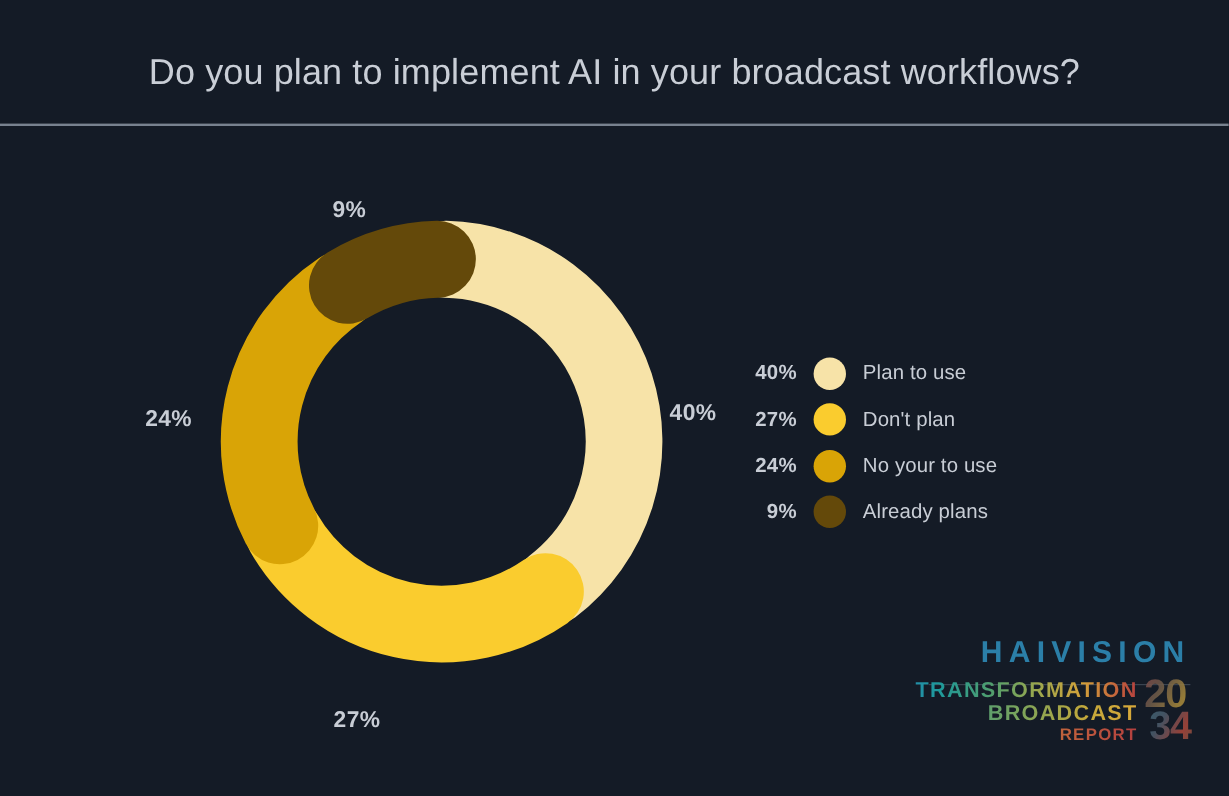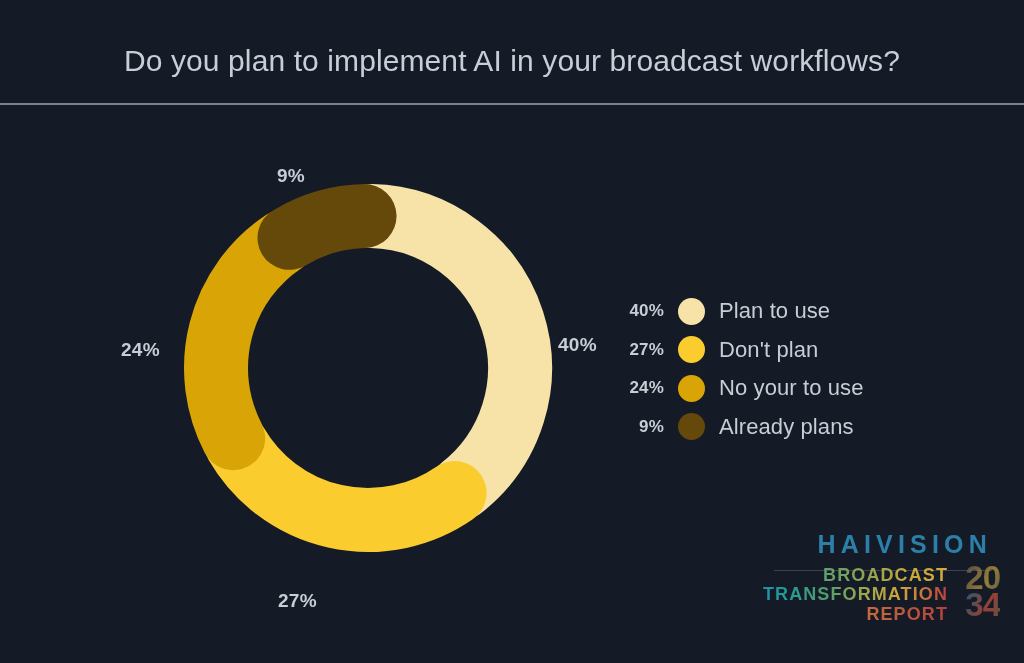--- a/index.html
+++ b/index.html
@@ -102,21 +102,21 @@
   }
   .legend-swatch {
     width: 27px;
     height: 27px;
     border-radius: 50%;
     margin-left: 14px;
     flex: 0 0 auto;
   }
   .legend-label {
     margin-left: 14px;
-    font-size: 22px;
+    font-size: 17px;
     font-weight: 500;
     color: #c8cdd5;
     letter-spacing: 0.1px;
     white-space: nowrap;
   }
 
   
   #logo-block {
     position: absolute;
     left: 744px;
@@ -161,34 +161,34 @@
   }
   #report-line-0 {
     font-size: 18px;
     background-image: linear-gradient(90deg,#1e8f9b 0%,#3f9a7d 28%,#7ea45a 55%,#c4a83a 80%,#d9a93a 100%);
   }
   #report-line-1 {
     font-size: 18px;
     background-image: linear-gradient(90deg,#2a7fb8 0%,#1e9a9b 22%,#4f9e6e 42%,#9aa84e 60%,#d3a23a 78%,#c4633c 92%,#b5403f 100%);
   }
   #report-line-2 {
-    font-size: 18px;
+    font-size: 14px;
     background-image: linear-gradient(90deg,#c9a63a 0%,#c97f3a 45%,#b5403f 100%);
   }
   #year-mark {
     position: absolute;
     right: 6px;
     top: 40px;
     width: 58px;
     height: 62px;
     font-weight: bold;
     font-size: 33px;
     line-height: 0.82;
     letter-spacing: -1px;
-    text-align: right;
+    text-align: center;
   }
   .year-half {
     -webkit-background-clip: text;
     background-clip: text;
     color: transparent;
     -webkit-text-fill-color: transparent;
     opacity: 0.88;
   }
   #year-top {
     background-image: linear-gradient(120deg,#8a3f4a 0%,#6d5a4a 40%,#a88a3a 75%,#6b6a4a 100%);
@@ -249,22 +249,22 @@
       <span class="legend-swatch" style="background: rgb(100, 73, 10);"></span>
       <span class="legend-label">Already plans</span>
     </div>
 
   </div>
 
   <div id="logo-block">
     <div id="haivision-wordmark">HAIVISION</div>
     <div id="logo-rule"></div>
     <div id="report-lockup">
+      <div class="report-line" id="report-line-1">TRANSFORMATION</div>
       <div class="report-line" id="report-line-0">BROADCAST</div>
-      <div class="report-line" id="report-line-1">TRANSFORMATION</div>
       <div class="report-line" id="report-line-2">REPORT</div>
     </div>
     <div id="year-mark">
       <div class="year-half" id="year-top">20</div>
       <div class="year-half" id="year-bottom">34</div>
     </div>
   </div>
 
 </div>
 

